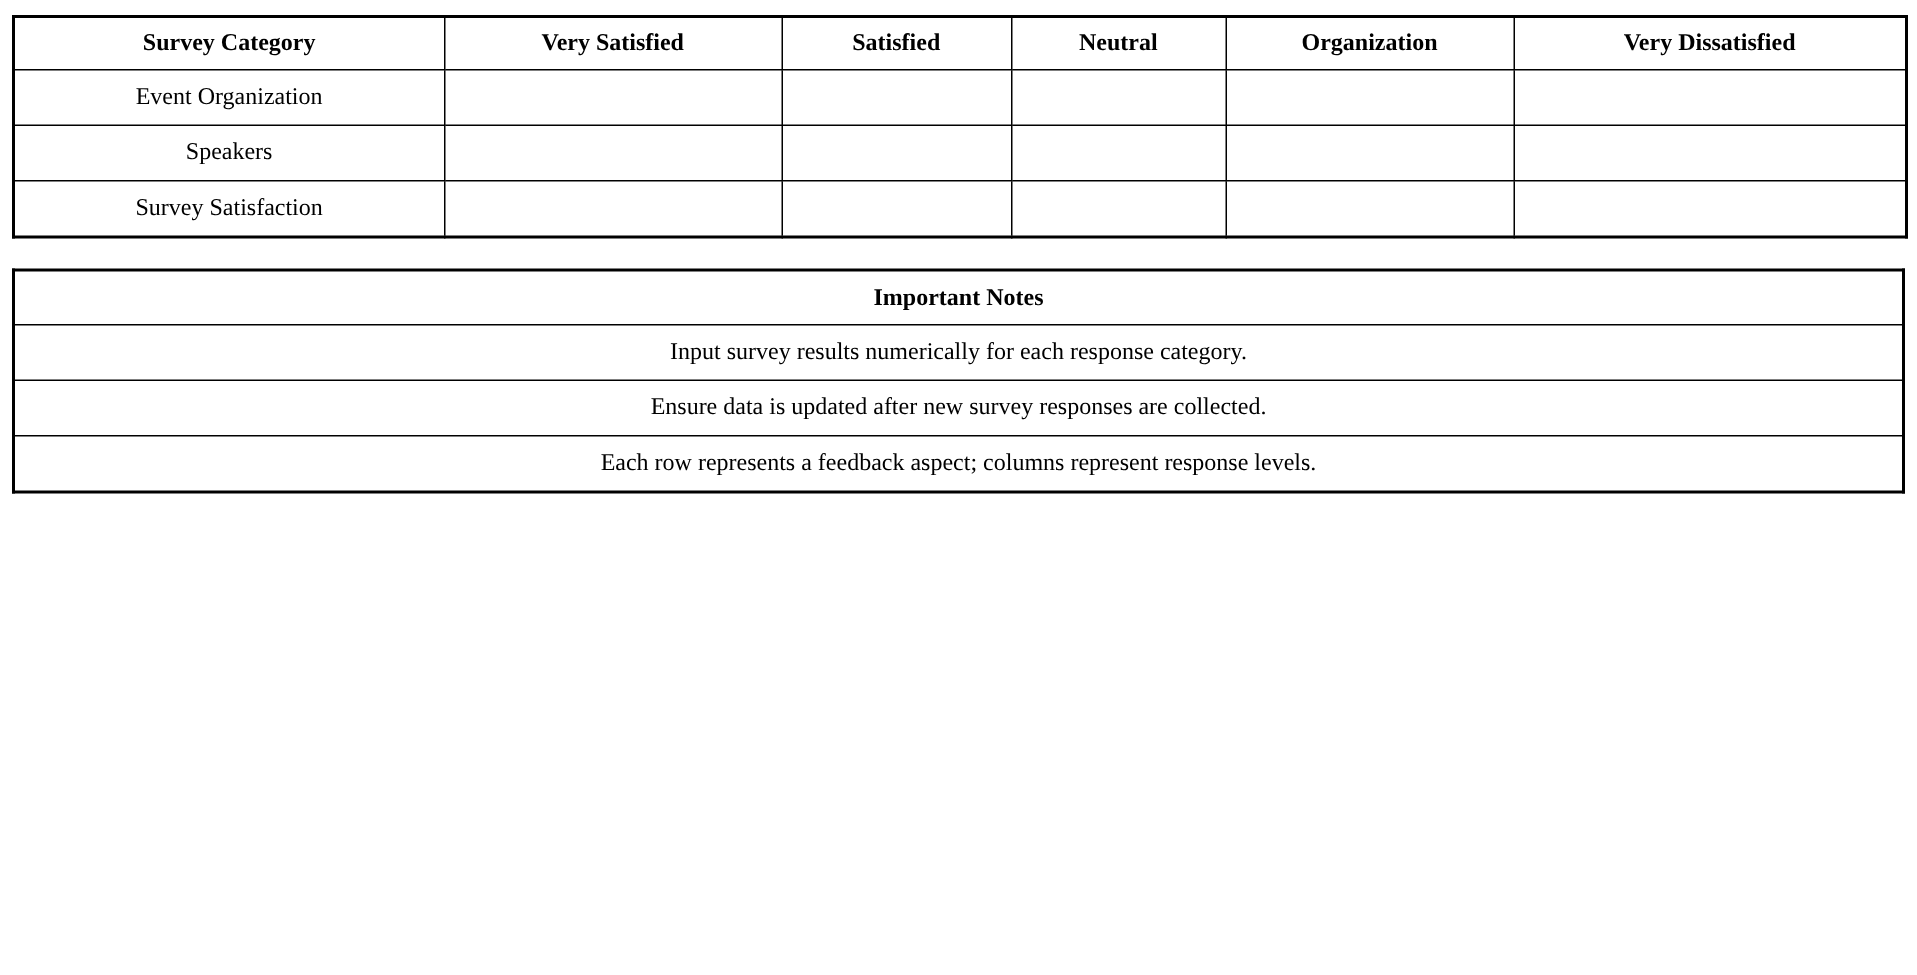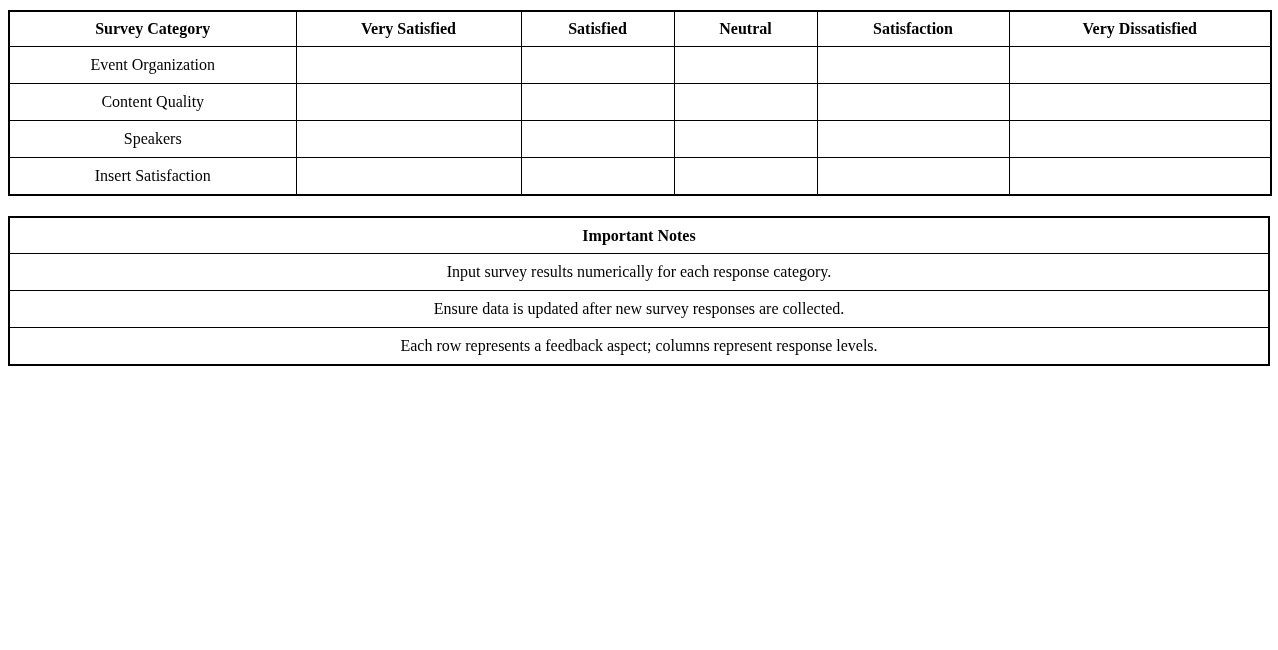--- a/index.html
+++ b/index.html
@@ -54,51 +54,43 @@
     <col style="width:143px">
     <col style="width:192px">
     <col style="width:262px">
   </colgroup>
   <thead>
     <tr>
       <th>Survey Category</th>
       <th>Very Satisfied</th>
       <th>Satisfied</th>
       <th>Neutral</th>
-      <th>Satisfaction</th>
+      <th>Organization</th>
       <th>Very Dissatisfied</th>
     </tr>
   </thead>
   <tbody>
     <tr>
       <td>Event Organization</td>
-      <td></td>
-      <td></td>
-      <td></td>
-      <td></td>
-      <td></td>
-    </tr>
-    <tr>
-      <td>Content Quality</td>
       <td></td>
       <td></td>
       <td></td>
       <td></td>
       <td></td>
     </tr>
     <tr>
       <td>Speakers</td>
       <td></td>
       <td></td>
       <td></td>
       <td></td>
       <td></td>
     </tr>
     <tr>
-      <td>Insert Satisfaction</td>
+      <td>Survey Satisfaction</td>
       <td></td>
       <td></td>
       <td></td>
       <td></td>
       <td></td>
     </tr>
   </tbody>
 </table>
 
 <table class="notes-table">

